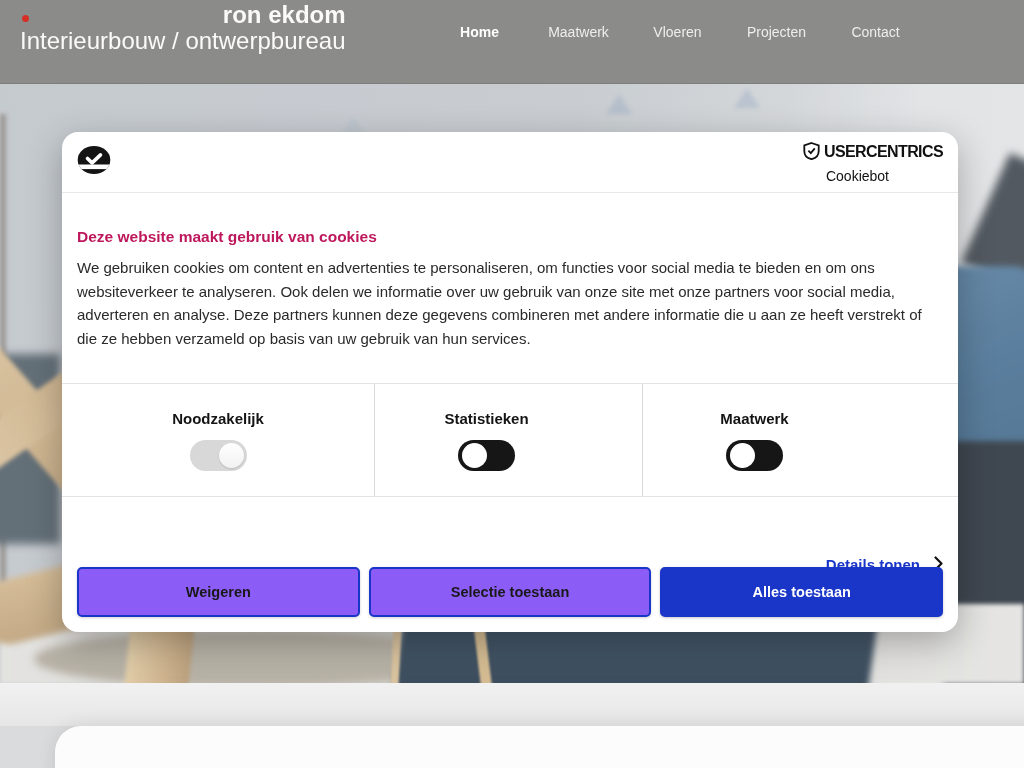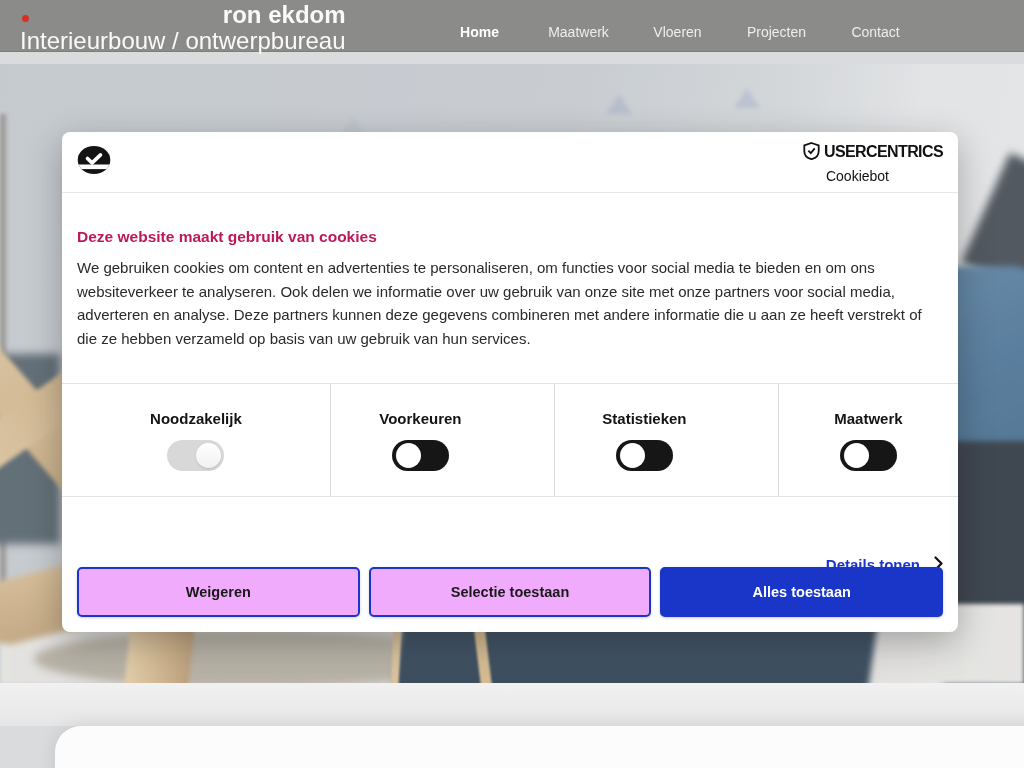--- a/index.html
+++ b/index.html
@@ -39,33 +39,33 @@
   .stick2 { left:477px; top:558px; width:11px; height:64px; background:#d6b785; transform:rotate(-7deg); filter:blur(1px); }
   .wash { left:0; top:0; width:1024px; height:619px; background:rgba(202,206,211,.17); }
 
   
   .band-gray { position:absolute; left:0; top:683px; width:1024px; height:43px; z-index:3;
                background:linear-gradient(180deg,#f1f1f1,#e6e6e6); }
   .band-white { position:absolute; left:55px; right:-40px; top:726px; height:60px; z-index:3;
                 background:#fcfcfc; border-radius:26px 26px 0 0; box-shadow:0 0 18px rgba(0,0,0,.10); }
 
   
-  .site-header { position:absolute; left:0; top:0; width:1024px; height:52px; z-index:5;
+  .site-header { position:absolute; left:0; top:0; width:1024px; height:84px; z-index:5;
                  background:#8b8b89; border-bottom:1px solid #7d7d7b; }
   .logo { position:absolute; left:20px; top:2px; text-align:right; color:#fbfaf8; cursor:pointer; }
   .logo-line1 { font-size:24px; font-weight:bold; line-height:26px; }
   .logo-line2 { position:relative; font-size:24px; line-height:25px; }
   .i-dot { position:absolute; left:2px; top:-13px; width:7px; height:7px; border-radius:50%; background:#d43026; }
   .nav { position:absolute; left:430px; top:0; height:64px; display:flex; align-items:center; }
   .nav-item { width:99px; text-align:center; font-size:14px; color:#efeeec; cursor:pointer; }
   .nav-item.active { font-weight:bold; color:#ffffff; }
 
   
   .dialog { position:absolute; left:62px; top:132px; width:896px; height:500px; z-index:10;
-            background:#fff; border-radius:8px; box-shadow:0 10px 35px rgba(0,0,0,.28); }
+            background:#fff; border-radius:16px; box-shadow:0 10px 35px rgba(0,0,0,.28); }
   .dlg-header { position:absolute; top:0; left:0; right:0; height:61px; padding:0 15px;
                 display:flex; align-items:center; justify-content:space-between;
                 border-bottom:1px solid #e8e8e8; }
   .uc-brand { text-align:left; color:#111; line-height:1; }
   .uc-row { display:flex; align-items:center; gap:4px; }
   .uc-name { font-size:16px; font-weight:bold; letter-spacing:-0.6px; }
   .uc-product { font-size:14px; margin-left:23px; margin-top:6px; }
 
   .dlg-title { position:absolute; top:96px; left:15px; font-size:15.5px; font-weight:bold; color:#be185d; }
   .dlg-desc { position:absolute; top:124px; left:15px; right:16px; font-size:15px; line-height:23.5px; color:#2a2a2a; }
@@ -82,21 +82,21 @@
   .toggle.off { background:#161616; }
   .toggle.off .knob { left:4px; }
 
   .details-row { position:absolute; top:388px; right:15px; display:flex; align-items:flex-start; gap:14px;margin-top:36px; }
   .details-link { font-size:15px; font-weight:bold; color:var(--accent-blue,#1a36c8); cursor:pointer; }
   .chev { display:flex; align-items:center; cursor:pointer; }
 
   .buttons-row { position:absolute; top:435px; left:15px; right:15px; height:50px; display:flex; gap:9px; }
   .btn { flex:1; height:50px; border-radius:5px; font-family:inherit; font-size:14.5px; font-weight:bold;
          cursor:pointer; }
-  .btn.outline { background:#f0abfc; border:2px solid var(--accent-blue,#1a36c8); color:#191919;
+  .btn.outline { background:#8b5cf6; border:2px solid var(--accent-blue,#1a36c8); color:#191919;
                  box-shadow:0 1px 3px rgba(0,0,0,.18); }
   .btn.filled { background:var(--accent-blue,#1a36c8); border:2px solid var(--accent-blue,#1a36c8); color:#fff;
                 box-shadow:0 1px 3px rgba(0,0,0,.22); }
 </style>
 </head>
 <body>
 
 <div class="viewport">
 
   <div class="bg">
@@ -175,26 +175,20 @@
     <p class="dlg-desc">We gebruiken cookies om content en advertenties te personaliseren, om functies voor social media te bieden en om ons websiteverkeer te analyseren. Ook delen we informatie over uw gebruik van onze site met onze partners voor social media, adverteren en analyse. Deze partners kunnen deze gegevens combineren met andere informatie die u aan ze heeft verstrekt of die ze hebben verzameld op basis van uw gebruik van hun services.</p>
 
     <div class="toggle-strip">
       <div class="cat-cell">
         <div class="cat-label">Noodzakelijk</div>
         <div class="toggle on-disabled">
             <div class="knob"></div>
           </div>
       </div>
       <div class="cat-cell">
-        <div class="cat-label">Voorkeuren</div>
-        <div class="toggle off">
-            <div class="knob"></div>
-          </div>
-      </div>
-      <div class="cat-cell">
         <div class="cat-label">Statistieken</div>
         <div class="toggle off">
             <div class="knob"></div>
           </div>
       </div>
       <div class="cat-cell">
         <div class="cat-label">Maatwerk</div>
         <div class="toggle off">
             <div class="knob"></div>
           </div>

